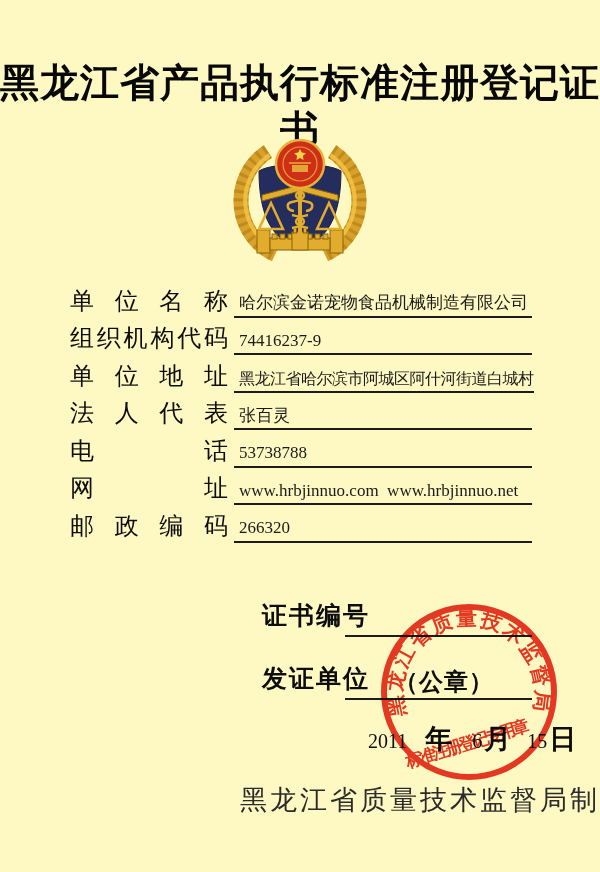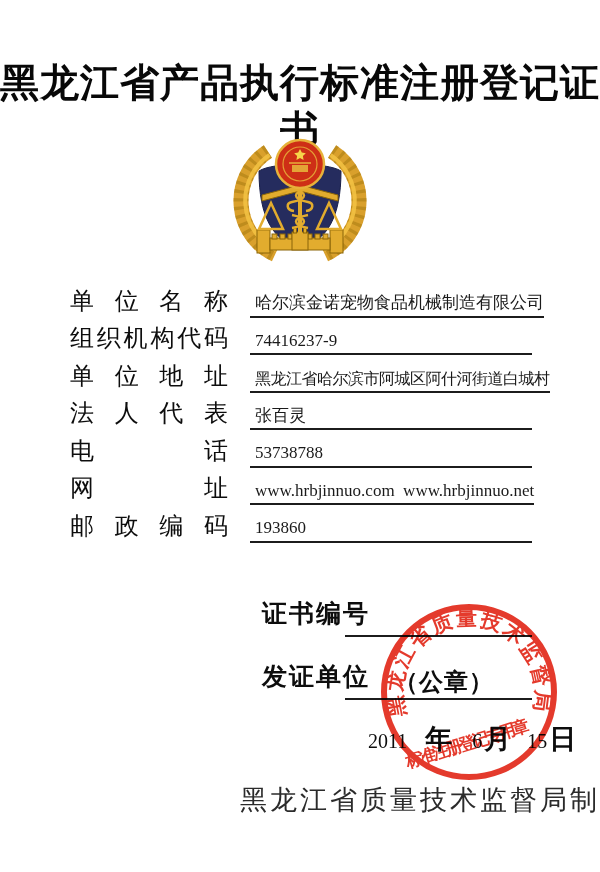--- a/index.html
+++ b/index.html
@@ -1,42 +1,42 @@
 <!DOCTYPE html>
 <html><head>
 <meta charset="utf-8">
 <style>
   html,body{margin:0;padding:0;background:#e8e8e8;}
   .page{
     position:relative;width:600px;height:872px;margin:0 auto;
-    background:#ffffff;overflow:hidden;
+    background:#fef9c3;overflow:hidden;
     font-family:"Liberation Serif", serif;color:#111;
   }
   .title{
     position:absolute;left:0;top:60px;width:600px;text-align:center;
     font-family:"Liberation Serif", serif;font-weight:bold;
     font-size:39px;letter-spacing:1px;color:#080808;line-height:1.2;
   }
   .emblem{position:absolute;left:226px;top:134px;width:148px;height:130px;}
   .fields{position:absolute;left:70px;top:280px;width:462px;}
   .frow{display:flex;align-items:flex-end;height:37.5px;}
   .flabel{
     width:158px;flex:none;
     font-family:"Liberation Sans", sans-serif;font-weight:normal;
     font-size:24px;line-height:1;padding-bottom:5px;color:#0d0d0d;
     text-align:justify;text-align-last:justify;
   }
   .fvalue{
-    flex:1;margin-left:22px;border-bottom:2px solid #1c1c1c;
+    flex:1;margin-left:6px;border-bottom:2px solid #1c1c1c;
     font-size:17px;line-height:1.25;padding:0 0 2px 5px;
     white-space:pre;color:#1a1a1a;
   }
   .fvalue.cjk-long{font-size:16px;letter-spacing:-0.5px;}
   .cert-label{
-    position:absolute;font-family:Liberation Mono, monospace;
+    position:absolute;font-family:Liberation Serif, serif;
     font-weight:bold;font-size:25px;line-height:1;color:#0d0d0d;
     letter-spacing:2px;
   }
   .cert-line{position:absolute;width:187px;border-top:2px solid #1c1c1c;}
   .seal-note{
     position:absolute;left:394px;top:666px;
     font-family:Liberation Mono, monospace;font-weight:bold;
     font-size:24px;color:#0d0d0d;letter-spacing:1px;
   }
   .date-row{
@@ -131,21 +131,21 @@
     <div class="frow">
       <div class="flabel">电 话</div>
       <div class="fvalue">53738788</div>
     </div>
     <div class="frow">
       <div class="flabel">网 址</div>
       <div class="fvalue">www.hrbjinnuo.com  www.hrbjinnuo.net</div>
     </div>
     <div class="frow">
       <div class="flabel">邮 政 编 码</div>
-      <div class="fvalue">193860</div>
+      <div class="fvalue">266320</div>
     </div>
   </div>
 
   <div class="cert-label" style="left:262px;top:603px;">证书编号</div>
   <div class="cert-line" style="left:345px;top:635px;"></div>
 
   <div class="cert-label" style="left:262px;top:666px;">发证单位</div>
   <div class="seal-note">（公章）</div>
   <div class="cert-line" style="left:345px;top:698px;"></div>
 

